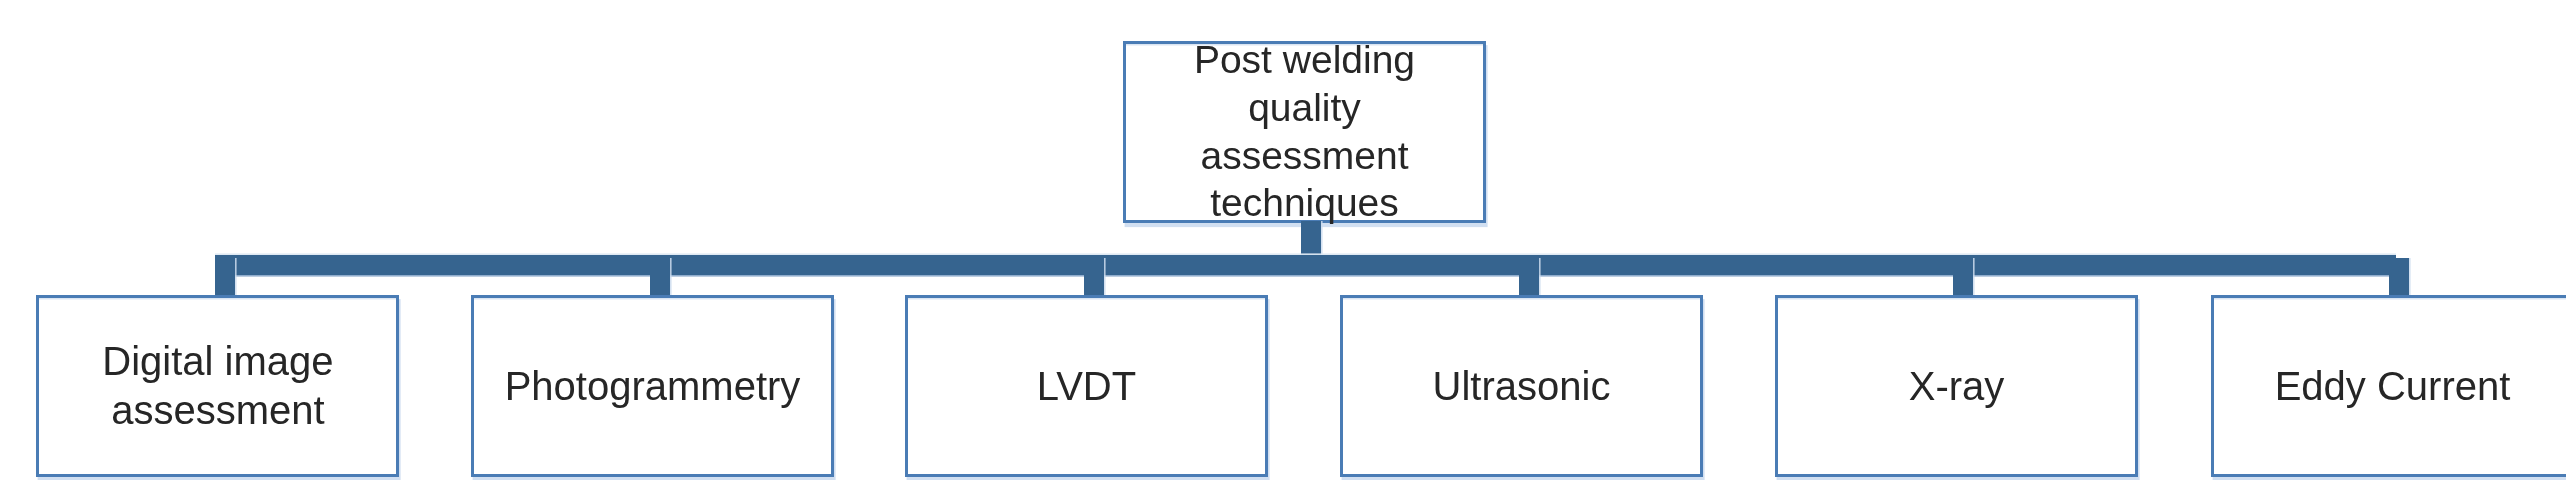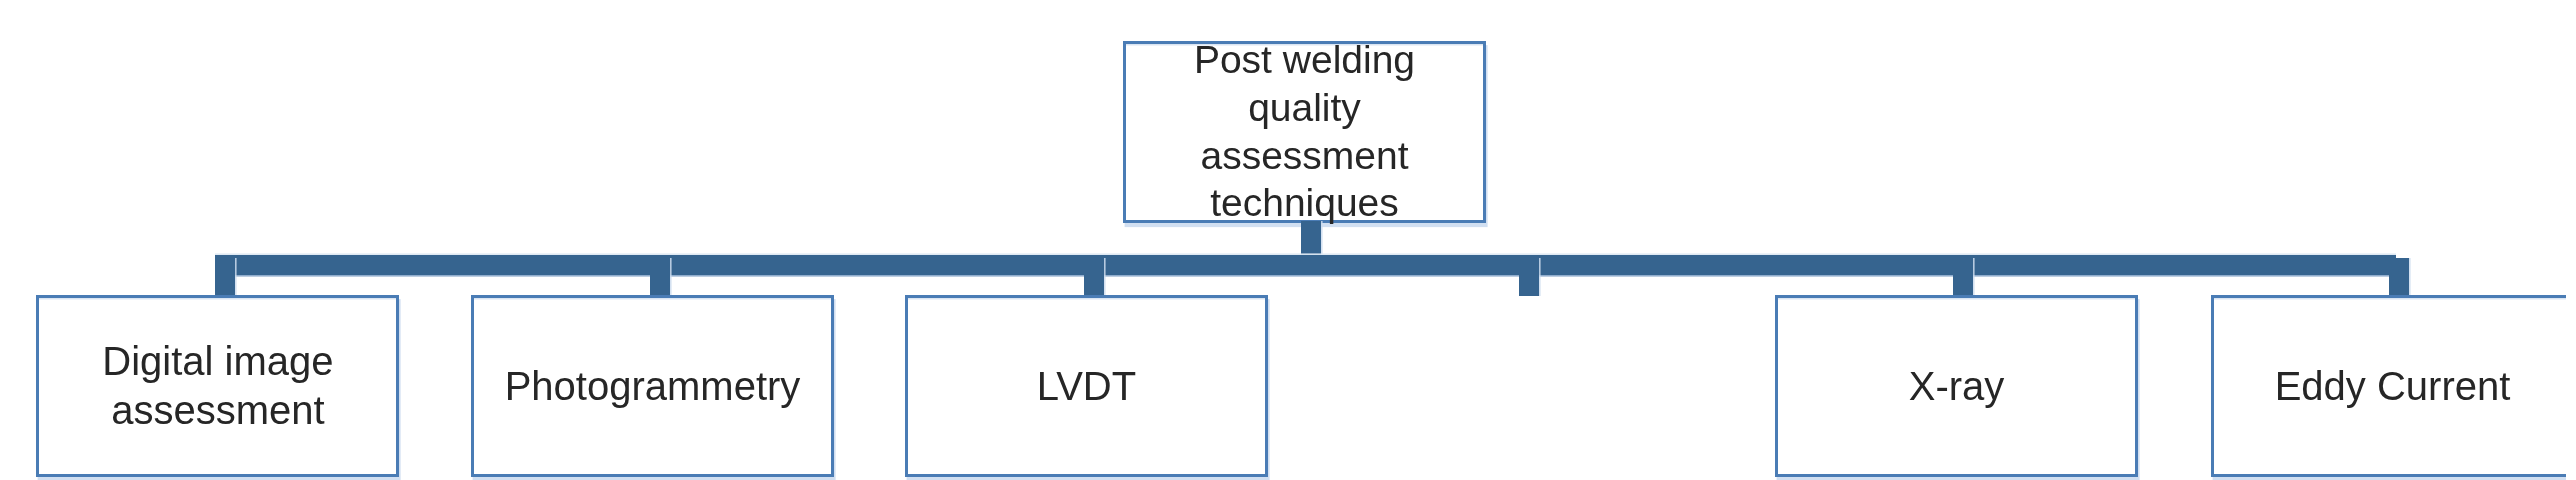--- a/index.html
+++ b/index.html
@@ -99,20 +99,23 @@
   <div class="node node-child c0">
     <span class="label">Digital image
 assessment</span>
   </div>
   <div class="node node-child c1">
     <span class="label">Photogrammetry</span>
   </div>
   <div class="node node-child c2">
     <span class="label">LVDT</span>
   </div>
+  <div class="node node-child c3">
+    <span class="label">Ultrasonic</span>
+  </div>
   <div class="node node-child c5">
     <span class="label">Eddy Current</span>
   </div>
   <div class="node node-child c4">
     <span class="label">X-ray</span>
   </div>
 
 </div>
 
 

